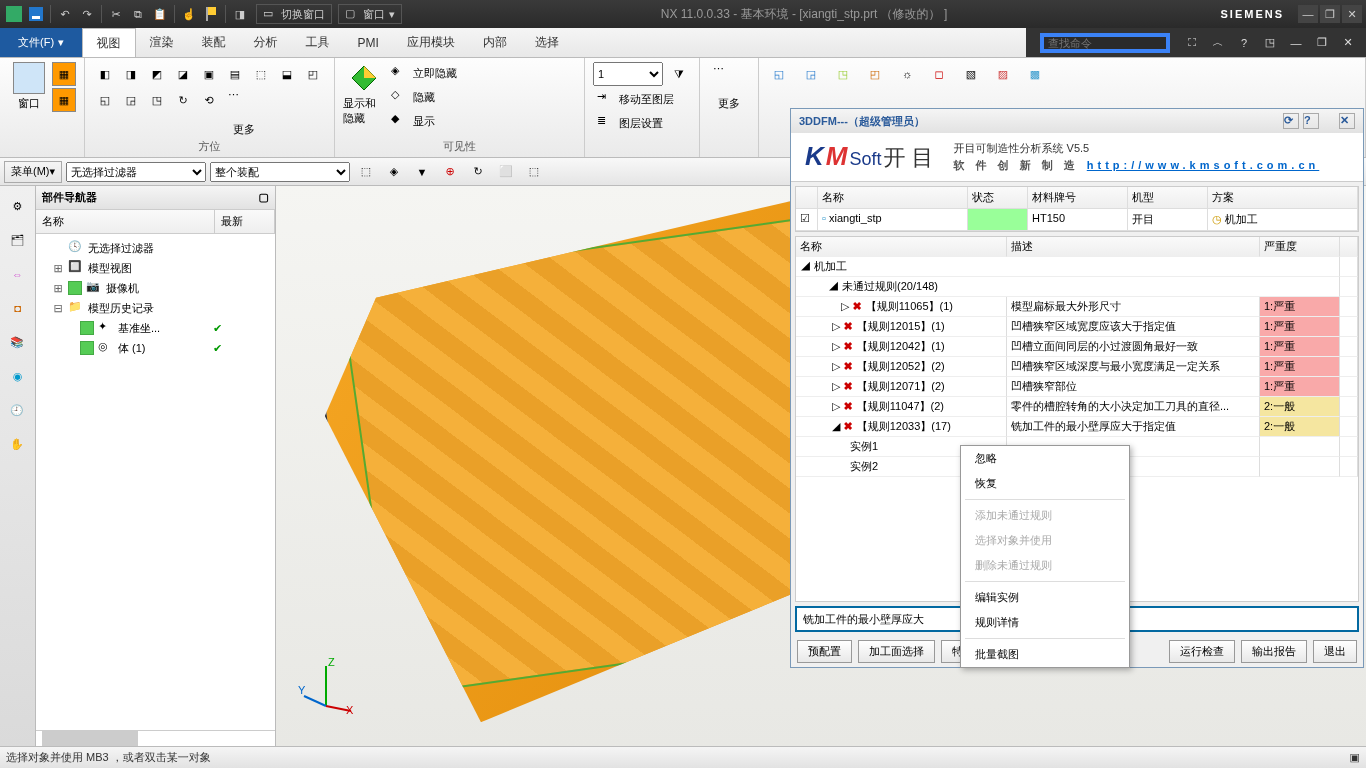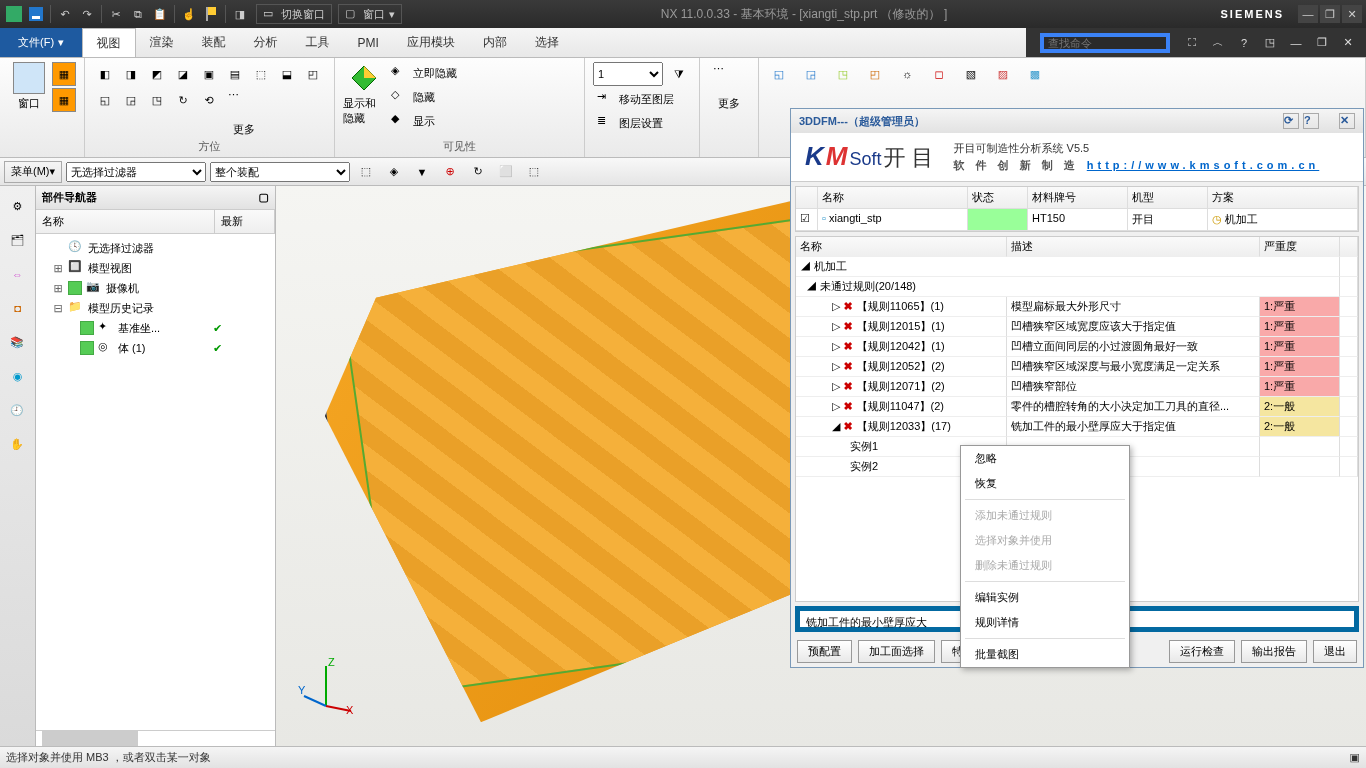--- a/index.html
+++ b/index.html
@@ -72,21 +72,21 @@
 .dfm-grid1 .hd div, .dfm-grid1 .row div { padding:3px 4px; border-right:1px solid #ddd; border-bottom:1px solid #ddd; overflow:hidden; white-space:nowrap;}
 .dfm-grid1 .hd { background:linear-gradient(#fafafa,#eee);}
 .dfm-grid1 .row .status { background:#9f9;}
 .dfm-grid2 { background:#fff; border:1px solid #ccc; margin:0 4px 4px; flex:1; overflow:auto;}
 .dfm-grid2 .hd, .dfm-grid2 .row { display:grid; grid-template-columns: 1fr 1.2fr 80px 18px;}
 .dfm-grid2 .hd div, .dfm-grid2 .row div { padding:2px 4px; border-right:1px solid #ddd; border-bottom:1px solid #eee; overflow:hidden; white-space:nowrap; text-overflow:ellipsis;}
 .dfm-grid2 .hd { background:linear-gradient(#fafafa,#eee);}
 .dfm-grid2 .row .x { color:#c00; font-weight:bold; margin-right:4px;}
 .dfm-grid2 .sev1 { background:#f9a9a9;}
 .dfm-grid2 .sev2 { background:#f5e6a0;}
-.dfm-desc { background:#fff; border:5px solid #0369a1; margin:0 4px 4px; padding:4px 6px; height:26px;}
+.dfm-desc { background:#fff; border:2px solid #0369a1; margin:0 4px 4px; padding:4px 6px; height:26px;}
 .dfm-btns { display:flex; gap:6px; padding:4px 6px; justify-content:space-between; background:#f0f0f0;}
 .dfm-btns .left, .dfm-btns .right { display:flex; gap:6px;}
 .dfm-btns button { padding:3px 10px; background:linear-gradient(#fff,#e8e8e8); border:1px solid #999; cursor:pointer; font-size:11px;}
 .ctx-menu { position:absolute; left:960px; top:445px; width:170px; background:#fff; border:1px solid #999; box-shadow:2px 2px 6px rgba(0,0,0,0.3); z-index:100;}
 .ctx-menu .mi { padding:5px 14px; cursor:pointer;}
 .ctx-menu .mi.dis { color:#aaa; cursor:default;}
 .ctx-menu .sep { height:1px; background:#ddd; margin:3px 4px;}
 .statusbar { height:22px; background:linear-gradient(#f5f5f5,#e2e2e2); border-top:1px solid #bbb; display:flex; align-items:center; padding:0 6px; color:#333; justify-content:space-between;}
 svg { display:block; }
 </style>
@@ -413,26 +413,26 @@
       <div>名称</div>
       <div>描述</div>
       <div>严重度</div>
       <div></div>
     </div>
     <div class="row">
         <div style="grid-column:1/4">◢ <span>机加工</span></div>
         <div></div>
       </div>
     <div class="row">
-        <div style="grid-column:1/4;padding-left:10px">◢ <span>未通过规则(20/148)</span></div>
+        <div style="grid-column:1/4;padding-left:32px">◢ <span>未通过规则(20/148)</span></div>
         <div></div>
       </div>
     <div id="rules-rows">
         <div class="row">
-          <div style="padding-left:36px">▷ <span class="x">✖</span>【规则11065】(1)</div>
+          <div style="padding-left:45px">▷ <span class="x">✖</span>【规则11065】(1)</div>
           <div>模型扁标最大外形尺寸</div>
           <div class="sev1">1:严重</div>
           <div></div>
         </div>
         <div class="row">
           <div style="padding-left:36px">▷ <span class="x">✖</span>【规则12015】(1)</div>
           <div>凹槽狭窄区域宽度应该大于指定值</div>
           <div class="sev1">1:严重</div>
           <div></div>
         </div>

